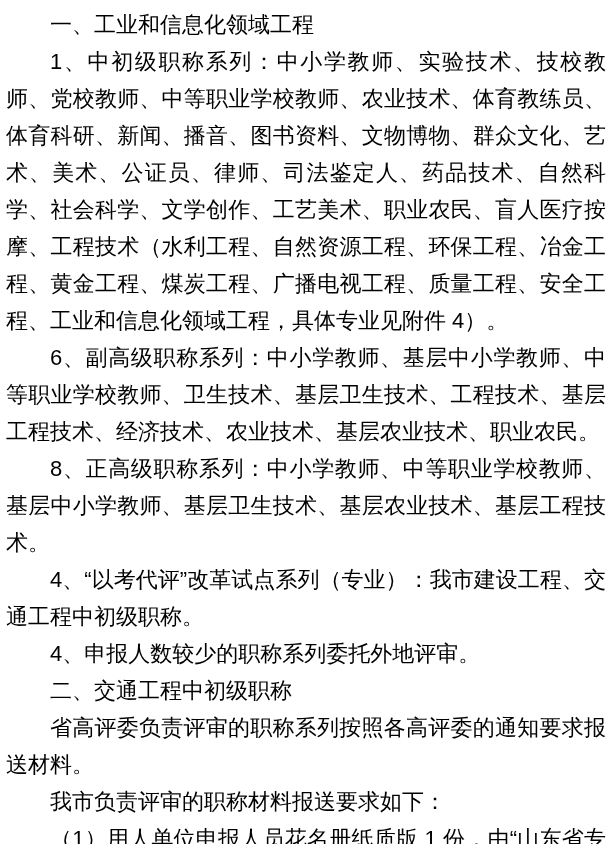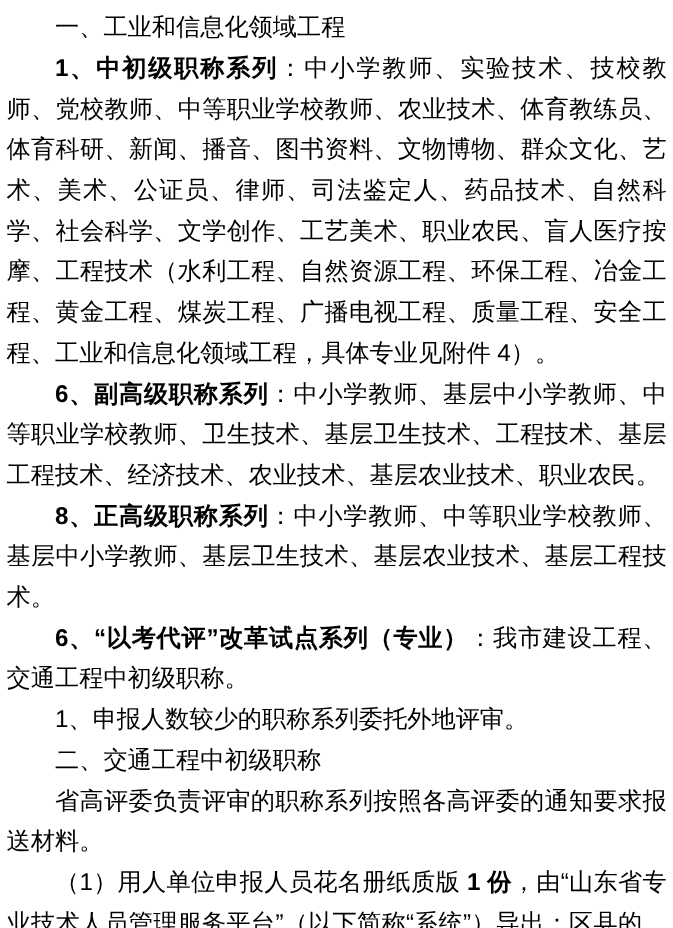--- a/index.html
+++ b/index.html
@@ -23,38 +23,39 @@
     text-align: justify;
     text-justify: inter-character;
   }
   .doc p {
     margin: 0;
     padding: 0;
     text-indent: 2em;
     word-break: break-all;
   }
   .b {
-    font-weight: 700;
+    font-weight: 400;
   }
 </style>
 </head>
 <body>
 
 <div class="doc">
   <p><span>一、工业和信息化领域工程</span></p>
 
   <p><span class="b">1、中初级职称系列</span><span>：中小学教师、实验技术、技校教师、党校教师、中等职业学校教师、农业技术、体育教练员、体育科研、新闻、播音、图书资料、文物博物、群众文化、艺术、美术、公证员、律师、司法鉴定人、药品技术、自然科学、社会科学、文学创作、工艺美术、职业农民、盲人医疗按摩、工程技术（水利工程、自然资源工程、环保工程、冶金工程、黄金工程、煤炭工程、广播电视工程、质量工程、安全工程、工业和信息化领域工程，具体专业见附件 4）。</span></p>
 
   <p><span class="b">6、副高级职称系列</span><span>：中小学教师、基层中小学教师、中等职业学校教师、卫生技术、基层卫生技术、工程技术、基层工程技术、经济技术、农业技术、基层农业技术、职业农民。</span></p>
 
   <p><span class="b">8、正高级职称系列</span><span>：中小学教师、中等职业学校教师、基层中小学教师、基层卫生技术、基层农业技术、基层工程技术。</span></p>
 
-  <p><span class="b">6、“以考代评”改革试点系列（专业）</span><span>：我市建设工程、交通工程中初级职称。</span></p>
+  <p><span class="b">4、“以考代评”改革试点系列（专业）</span><span>：我市建设工程、交通工程中初级职称。</span></p>
 
-  <p><span>1、申报人数较少的职称系列委托外地评审。</span></p>
+  <p><span>4、申报人数较少的职称系列委托外地评审。</span></p>
 
   <p><span>二、交通工程中初级职称</span></p>
 
   <p><span>省高评委负责评审的职称系列按照各高评委的通知要求报送材料。</span></p>
 
+  <p><span>我市负责评审的职称材料报送要求如下：</span></p>
 
   <p><span>（1）用人单位申报人员花名册纸质版 </span><span class="b">1 份</span><span>，由“山东省专业技术人员管理服务平台”（以下简称“系统”）导出；区县的，由区</span></p>
 </div>
 
 </body></html>

